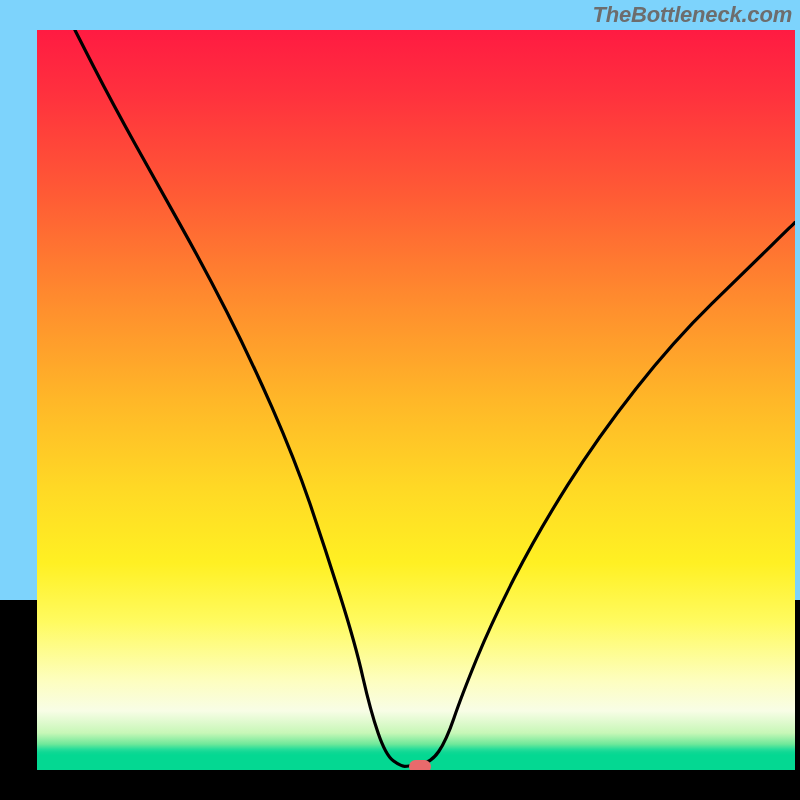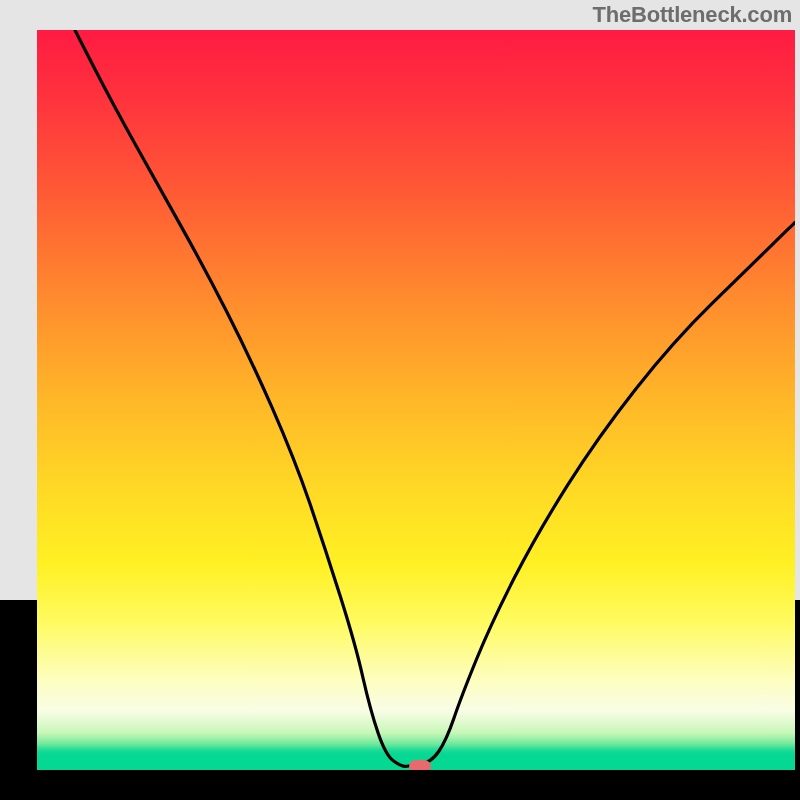--- a/index.html
+++ b/index.html
@@ -7,21 +7,22 @@
     padding: 0;
     width: 800px;
     height: 800px;
     background: #000;
     font-family: Arial, Helvetica, sans-serif;
   }
   .frame {
     position: relative;
     width: 800px;
     height: 600px;
-    background: #e5e5e5;
+    background: #7dd3fc;
+    font-style: italic;
   }
   .attribution {
     position: absolute;
     top: 2px;
     right: 8px;
     color: #6d6d6d;
     font-size: 22px;
     font-weight: 600;
     letter-spacing: -0.2px;
   }

